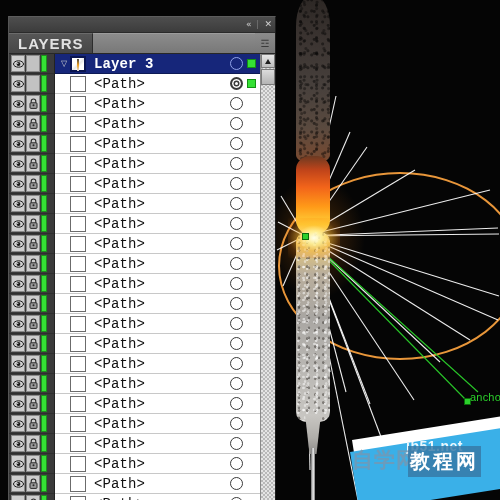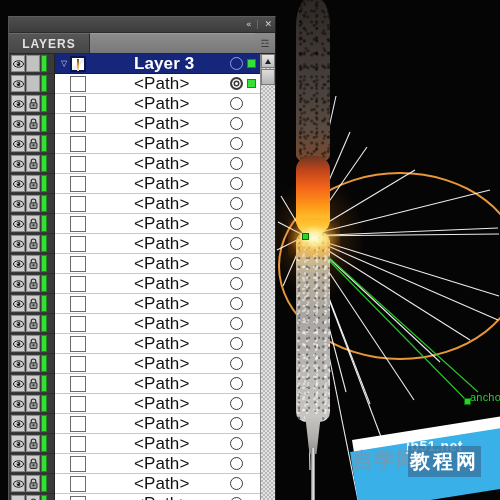--- a/index.html
+++ b/index.html
@@ -154,21 +154,21 @@
     height:20px;flex:0 0 20px;
     background:linear-gradient(to bottom,#4a4a4a,#3d3d3d);
     display:flex;align-items:stretch;
     border-bottom:1px solid #272727;
     position:relative;
   }
   .tab{
     min-width:62px;padding:0 9px;
     display:flex;align-items:center;justify-content:center;
     background:linear-gradient(to bottom,#565656,#464646);
-    color:#e2e2e2;font-size:12px;font-weight:bold;letter-spacing:1px;
+    color:#e2e2e2;font-size:15px;font-weight:bold;letter-spacing:1px;
     border-right:1px solid #2d2d2d;border-top:1px solid #6b6b6b;
     font-family:"Liberation Sans", sans-serif;
   }
   .tabfill{flex:1;background:linear-gradient(to bottom,#8c8c8c,#787878);border-top:1px solid #9c9c9c;}
   .panel-menu{
     width:20px;display:flex;align-items:center;justify-content:center;
     background:linear-gradient(to bottom,#8c8c8c,#787878);
     color:#3a3a3a;font-size:10px;
   }
 
@@ -217,24 +217,23 @@
   .thumb.art{
     border:2px solid #0a1550;
     background:linear-gradient(135deg,#ffffff 40%,#e8e8e8 55%,#ffffff 70%);
     position:relative;
   }
   .thumb.art:after{
     content:"";position:absolute;left:5px;top:1px;width:2px;height:12px;
     background:linear-gradient(to bottom,#444,#f0a020,#ddd);
   }
   .lname{
-    flex:1;min-width:0;font-size:17px;color:#101010;
-    font-family:Liberation Sans, sans-serif;white-space:nowrap;overflow:hidden;
+    flex:1;min-width:0;font-size:14px;color:#101010;
+    font-family:Liberation Mono, monospace;white-space:nowrap;overflow:hidden;
     letter-spacing:.1px;
-    margin-left:40px;
   }
   .lrow.sel .lname{color:#ffffff;font-weight:bold;}
   .target{
     width:13px;flex:0 0 13px;height:13px;margin-right:4px;
     border:1.5px solid #3a3a3a;border-radius:50%;box-sizing:border-box;
   }
   .lrow.sel .target{border-color:#8fa2e8;}
   .target.dbl{border:2px solid #3a3a3a;box-shadow:inset 0 0 0 1.5px #fff, inset 0 0 0 3px #3a3a3a;}
   .selsq{
     width:9px;flex:0 0 9px;height:9px;margin-right:4px;box-sizing:border-box;

